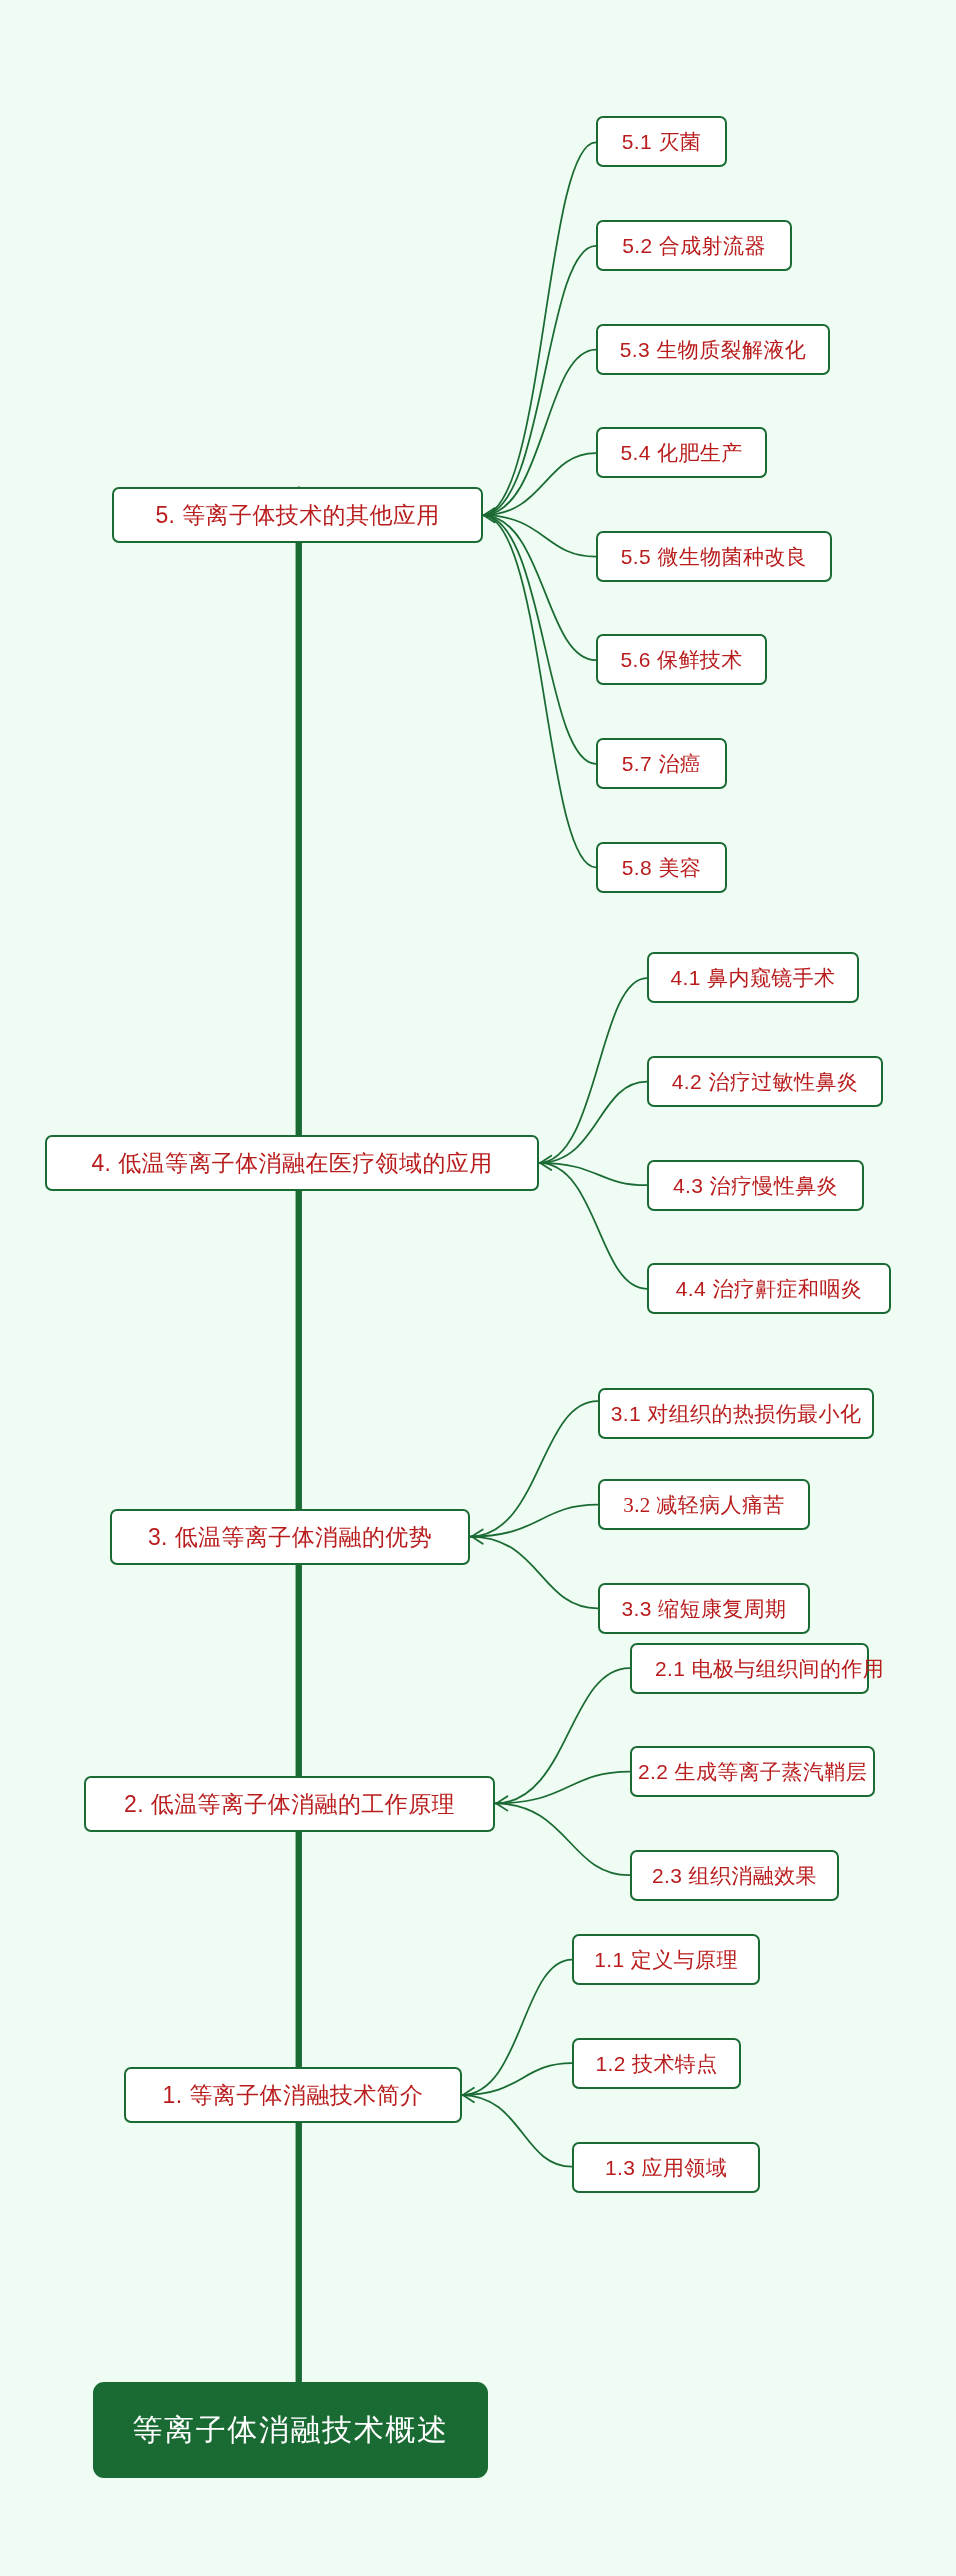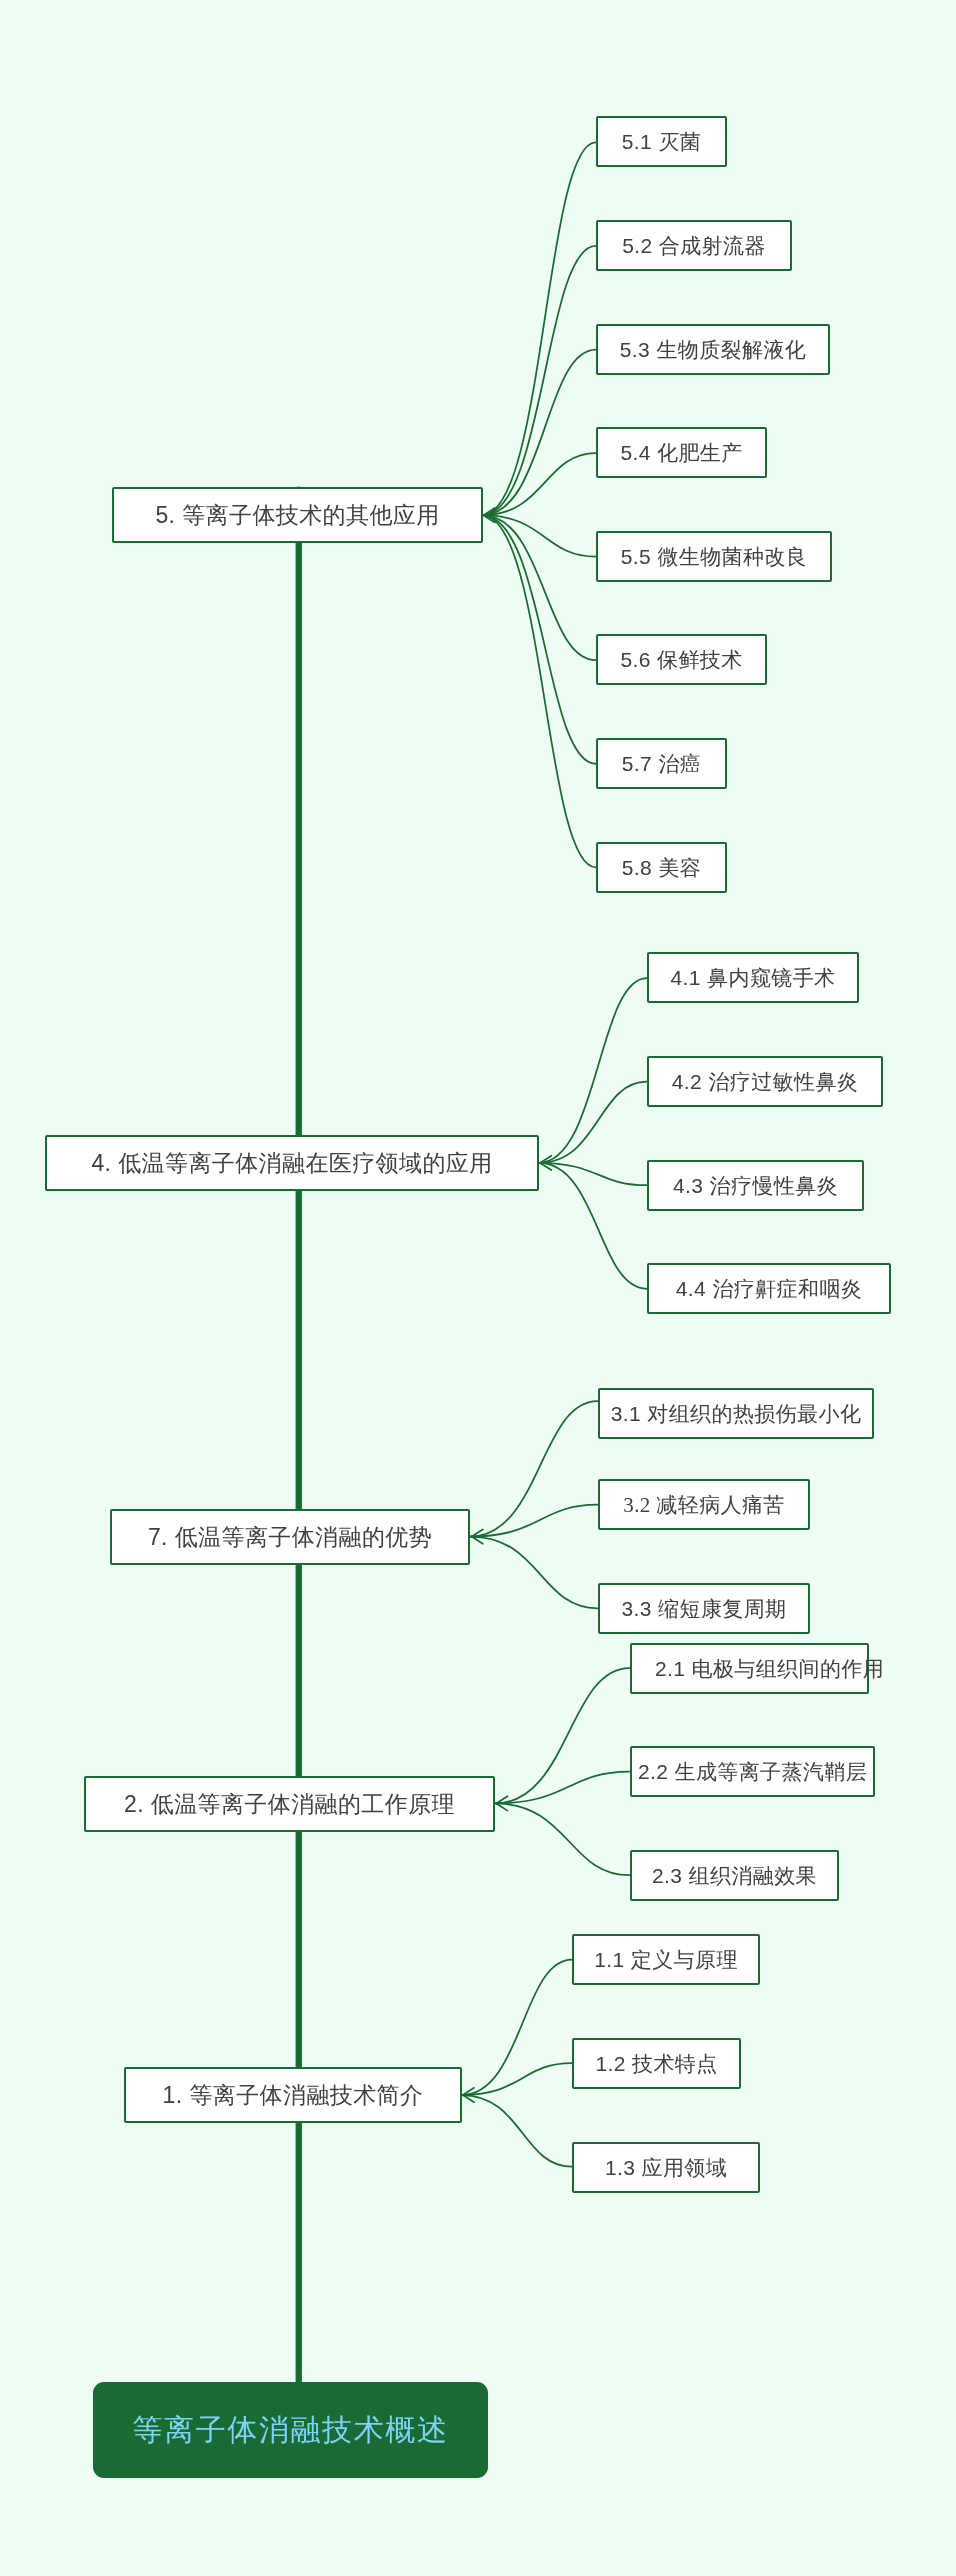--- a/index.html
+++ b/index.html
@@ -11,30 +11,30 @@
   }
   #stage{position:relative;width:956px;height:2576px;}
   #wires{position:absolute;left:0;top:0;width:956px;height:2576px;}
   .node{
     position:absolute;
     box-sizing:border-box;
     display:flex;align-items:center;justify-content:center;
     white-space:nowrap;
     background:#ffffff;
     border:2.4px solid #1a6b33;
-    border-radius:2px;
-    color:#404040;
+    border-radius:7px;
+    color:#b91c1c;
     letter-spacing:0.4px;
   }
   .node.leaf{font-size:21px;}
   .node.l1{font-size:23px;}
   .node.root{
     background:#1a6b33;
     border-color:#1a6b33;
-    color:#7dd3fc;
+    color:#ffffff;
     font-size:30px;
     border-radius:11px;
     letter-spacing:1.6px;
   }
 </style>
 </head>
 <body>
 
 <div id="stage">
   <svg id="wires" viewBox="0 0 1200 3232" xmlns="http://www.w3.org/2000/svg">
@@ -75,21 +75,21 @@
       <div class="node leaf" style="left: 596px; top: 427px; width: 171px; height: 51px;">5.4 化肥生产</div>
       <div class="node leaf" style="left: 596px; top: 531px; width: 236px; height: 51px;">5.5 微生物菌种改良</div>
       <div class="node leaf" style="left: 596px; top: 634px; width: 171px; height: 51px;">5.6 保鲜技术</div>
       <div class="node leaf" style="left: 596px; top: 738px; width: 131px; height: 51px;">5.7 治癌</div>
       <div class="node leaf" style="left: 596px; top: 842px; width: 131px; height: 51px;">5.8 美容</div>
       <div class="node l1" style="left: 45px; top: 1135px; width: 494px; height: 56px;">4. 低温等离子体消融在医疗领域的应用</div>
       <div class="node leaf" style="left: 647px; top: 952px; width: 212px; height: 51px;">4.1 鼻内窥镜手术</div>
       <div class="node leaf" style="left: 647px; top: 1056px; width: 236px; height: 51px;">4.2 治疗过敏性鼻炎</div>
       <div class="node leaf" style="left: 647px; top: 1160px; width: 217px; height: 51px; text-align: right;">4.3 治疗慢性鼻炎</div>
       <div class="node leaf" style="left: 647px; top: 1263px; width: 244px; height: 51px;">4.4 治疗鼾症和咽炎</div>
-      <div class="node l1" style="left: 110px; top: 1509px; width: 360px; height: 56px;">7. 低温等离子体消融的优势</div>
+      <div class="node l1" style="left: 110px; top: 1509px; width: 360px; height: 56px;">3. 低温等离子体消融的优势</div>
       <div class="node leaf" style="left: 598px; top: 1376px; width: 276px; height: 51px; margin-top: 12px;">3.1 对组织的热损伤最小化</div>
       <div class="node leaf" style="left: 598px; top: 1479px; width: 212px; height: 51px; font-family: Liberation Serif, serif;">3.2 减轻病人痛苦</div>
       <div class="node leaf" style="left: 598px; top: 1583px; width: 212px; height: 51px;">3.3 缩短康复周期</div>
       <div class="node l1" style="left: 84px; top: 1776px; width: 411px; height: 56px;">2. 低温等离子体消融的工作原理</div>
       <div class="node leaf" style="left: 630px; top: 1643px; width: 239px; height: 51px; padding-left: 40px;">2.1 电极与组织间的作用</div>
       <div class="node leaf" style="left: 630px; top: 1746px; width: 245px; height: 51px;">2.2 生成等离子蒸汽鞘层</div>
       <div class="node leaf" style="left: 630px; top: 1850px; width: 209px; height: 51px;">2.3 组织消融效果</div>
       <div class="node l1" style="left: 124px; top: 2067px; width: 338px; height: 56px;">1. 等离子体消融技术简介</div>
       <div class="node leaf" style="left: 572px; top: 1934px; width: 188px; height: 51px;">1.1 定义与原理</div>
       <div class="node leaf" style="left: 572px; top: 2038px; width: 169px; height: 51px;">1.2 技术特点</div>

